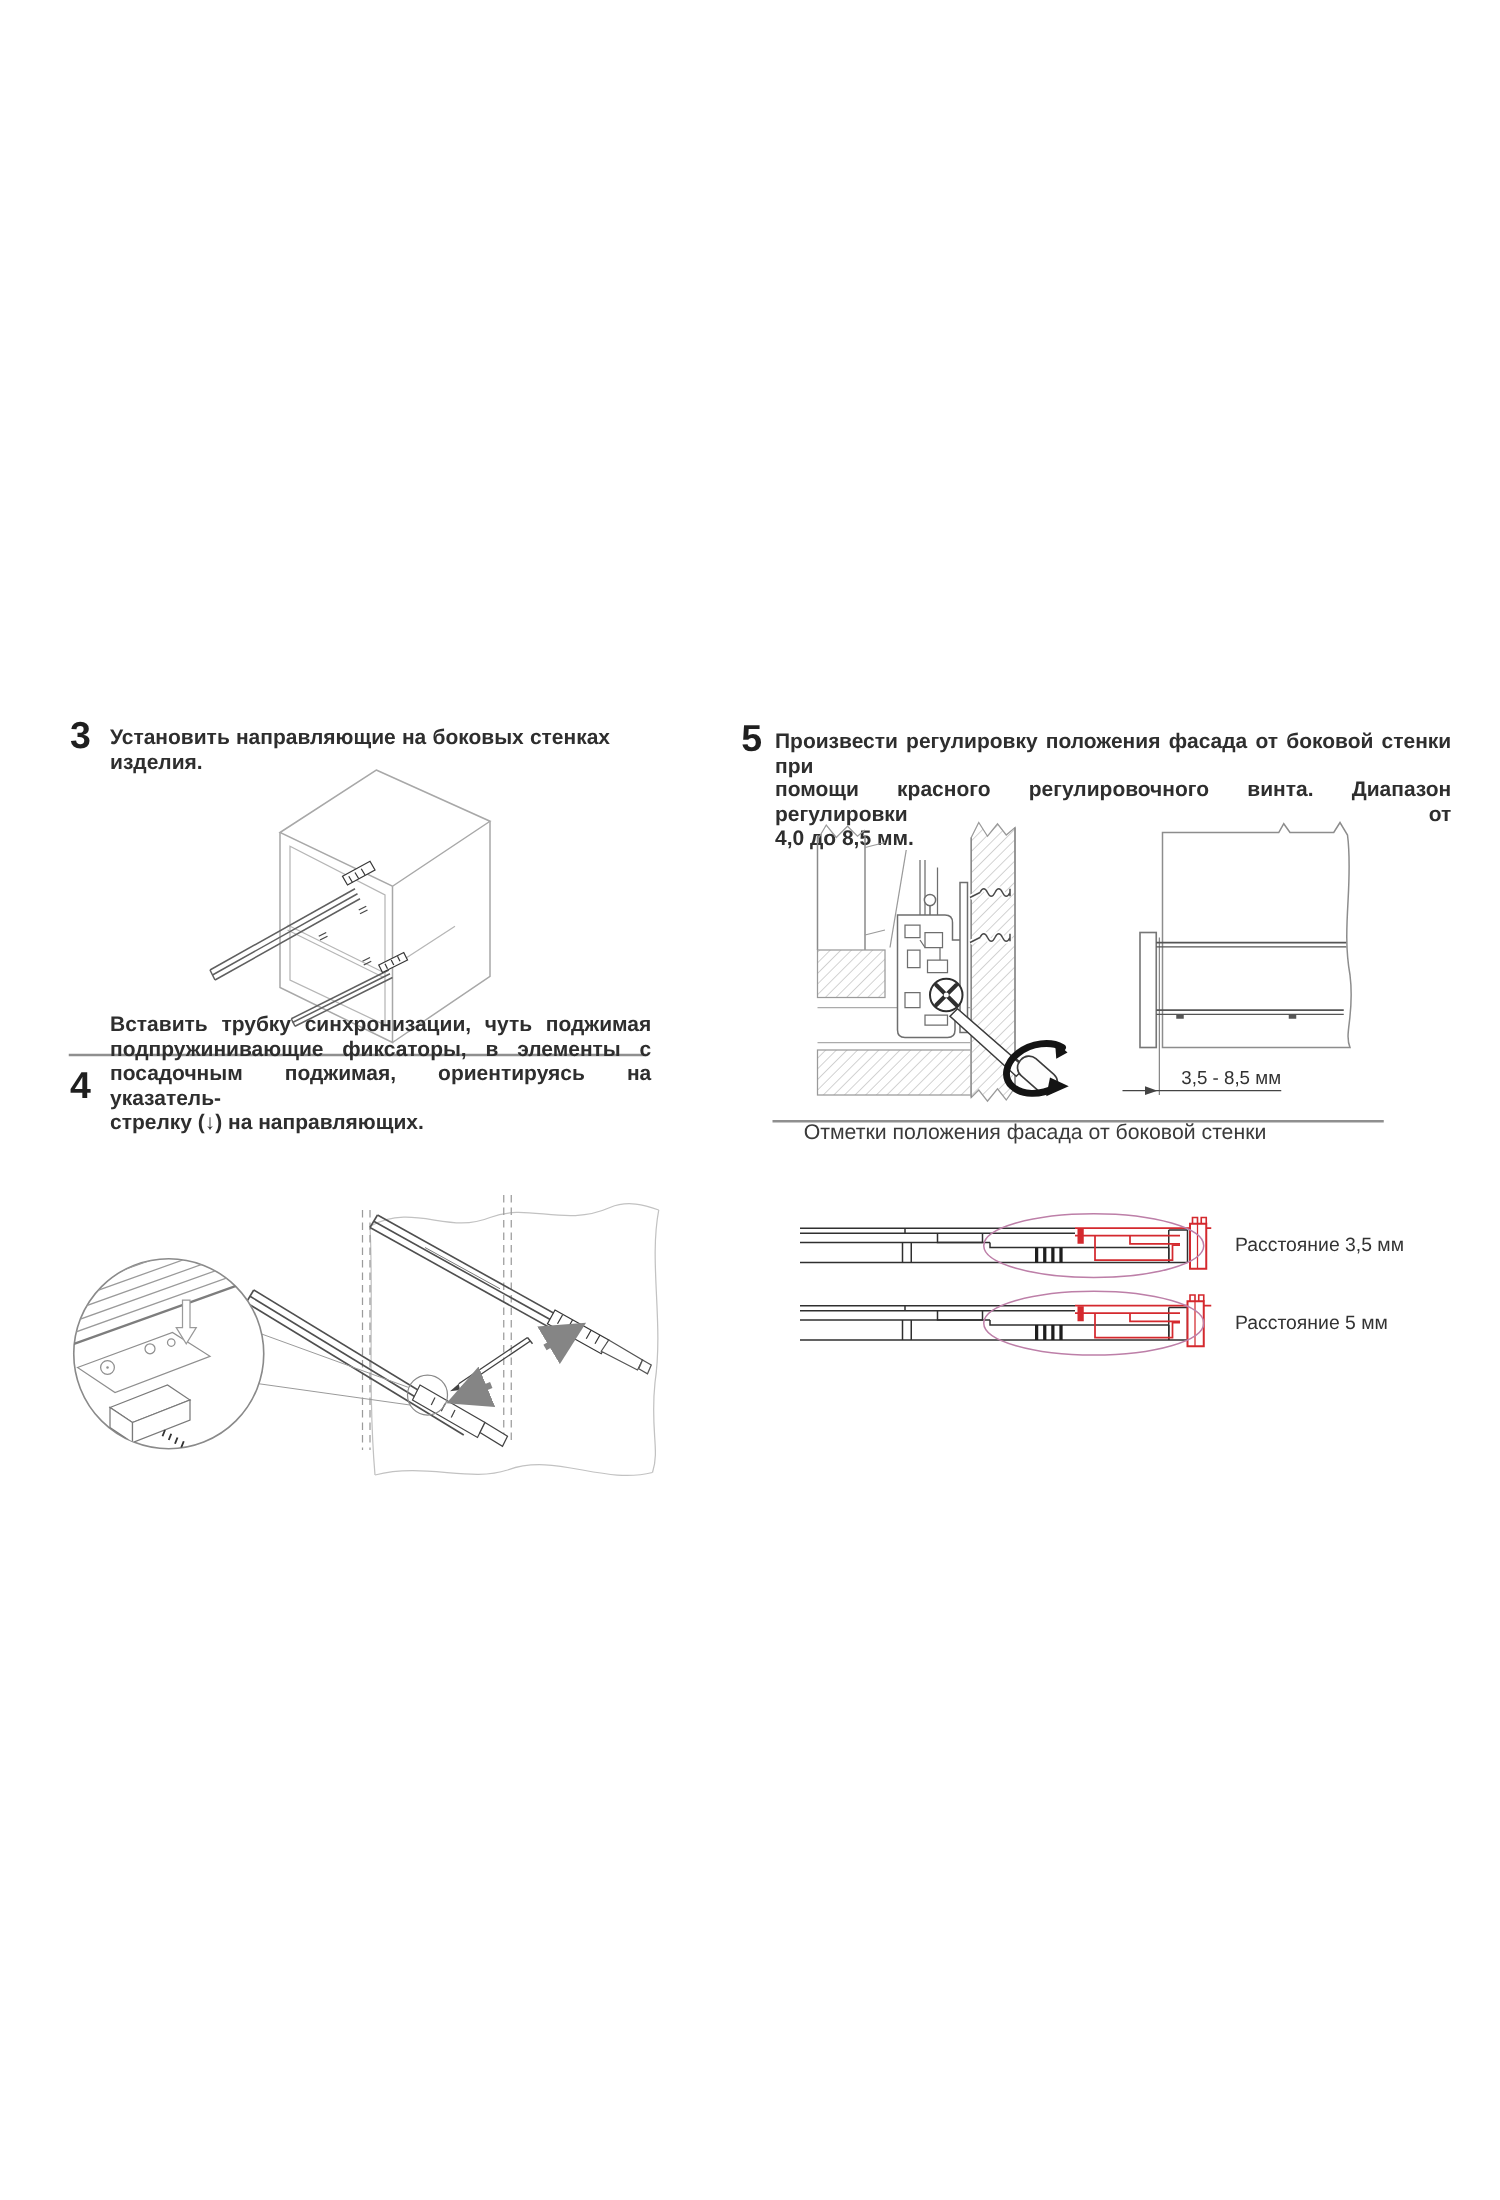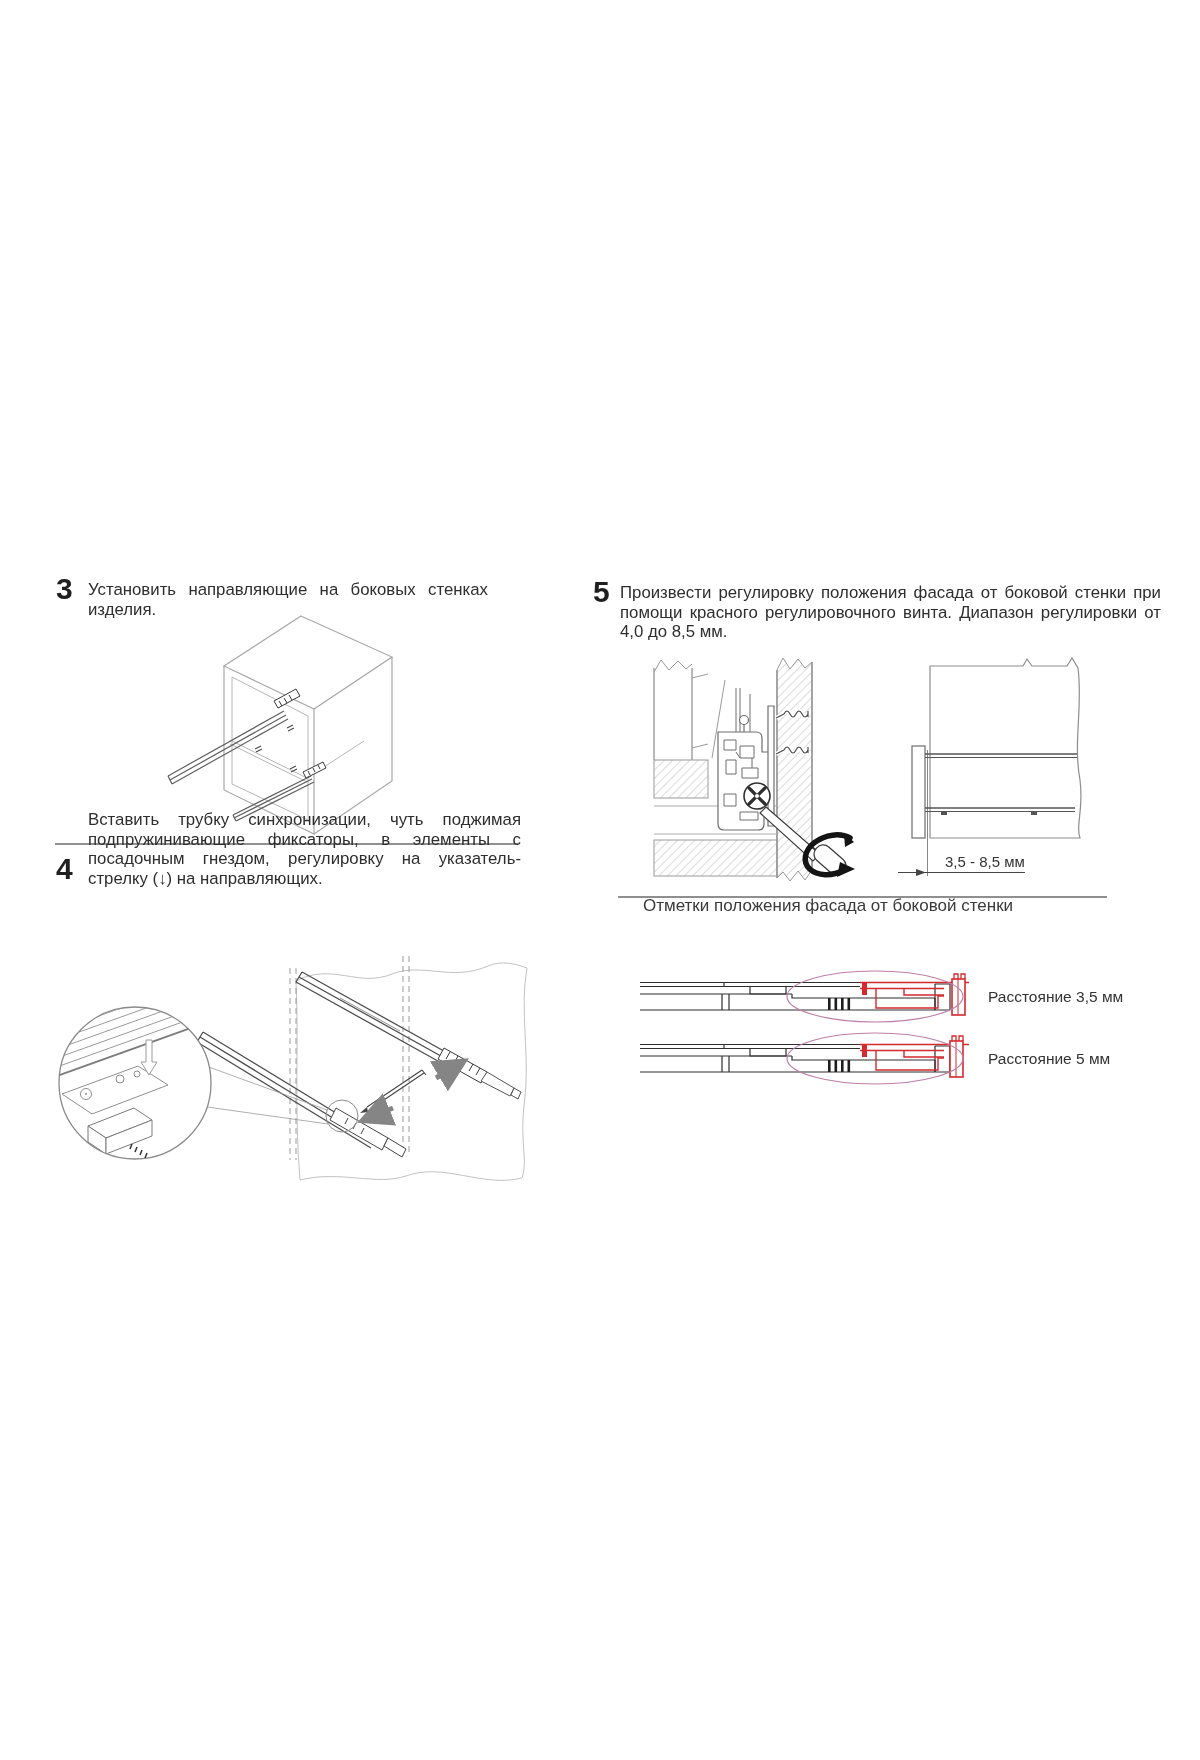--- a/index.html
+++ b/index.html
@@ -8,21 +8,21 @@
     margin:0 auto; overflow:hidden;
     font-family:"Liberation Sans", sans-serif; color:#2e2e2e;
   }
   .abs{position:absolute;}
   .step-num{
     position:absolute; font-size:30px; font-weight:bold; color:#1f1f1f; line-height:1;
   }
   .step-text{
     position:absolute; font-size:16.8px; line-height:19.6px; color:#2e2e2e;
   }
-  .jline{text-align:justify; text-align-last:justify;}
+  .jline{text-align:justify; text-align-last:justify;font-weight:bold;}
   .jline.last{text-align-last:left;}
   .divider{position:absolute; height:2px; background:#8f8f8f;}
   .marks-heading{
     position:absolute; font-size:17px; color:#3a3a3a; white-space:nowrap;
   }
   .facade-row{position:absolute; left:628px; width:535px; height:60px;text-align:center;}
   .facade-row .row-label{
     position:absolute; left:360px; top:20px; font-size:15.5px; color:#333; white-space:nowrap;
   }
   .facade-row svg{position:absolute; left:0; top:0;}
@@ -79,21 +79,21 @@
       <path d="M152,175 l6,-3 M153,178 l6,-3"></path>
     </g>
   </svg>
 
   <div class="divider" style="left:55px; top:843px; width:463px;"></div>
 
   <div class="step-num" style="left:56px; top:854px;">4</div>
   <div class="step-text" style="left:88px; top:810px; width:433px;">
     <div class="jline">Вставить трубку синхронизации, чуть поджимая</div>
     <div class="jline">подпружинивающие фиксаторы, в элементы с</div>
-    <div class="jline">посадочным гнездом, регулировку на указатель-</div>
+    <div class="jline">посадочным поджимая, ориентируясь на указатель-</div>
     <div class="jline last">стрелку (↓) на направляющих.</div>
   </div>
 
   <svg class="abs" style="left:40px; top:948px;" width="490" height="238" viewBox="0 0 490 238">
     <defs>
       <clipPath id="magClip">
           <circle cx="95" cy="135" r="76"></circle>
         </clipPath>
       <marker id="arrowHead" markerWidth="7" markerHeight="7" refX="4" refY="3.5" orient="auto">
         <path d="M0,0 L7,3.5 L0,7 Z" fill="#858585"></path>

